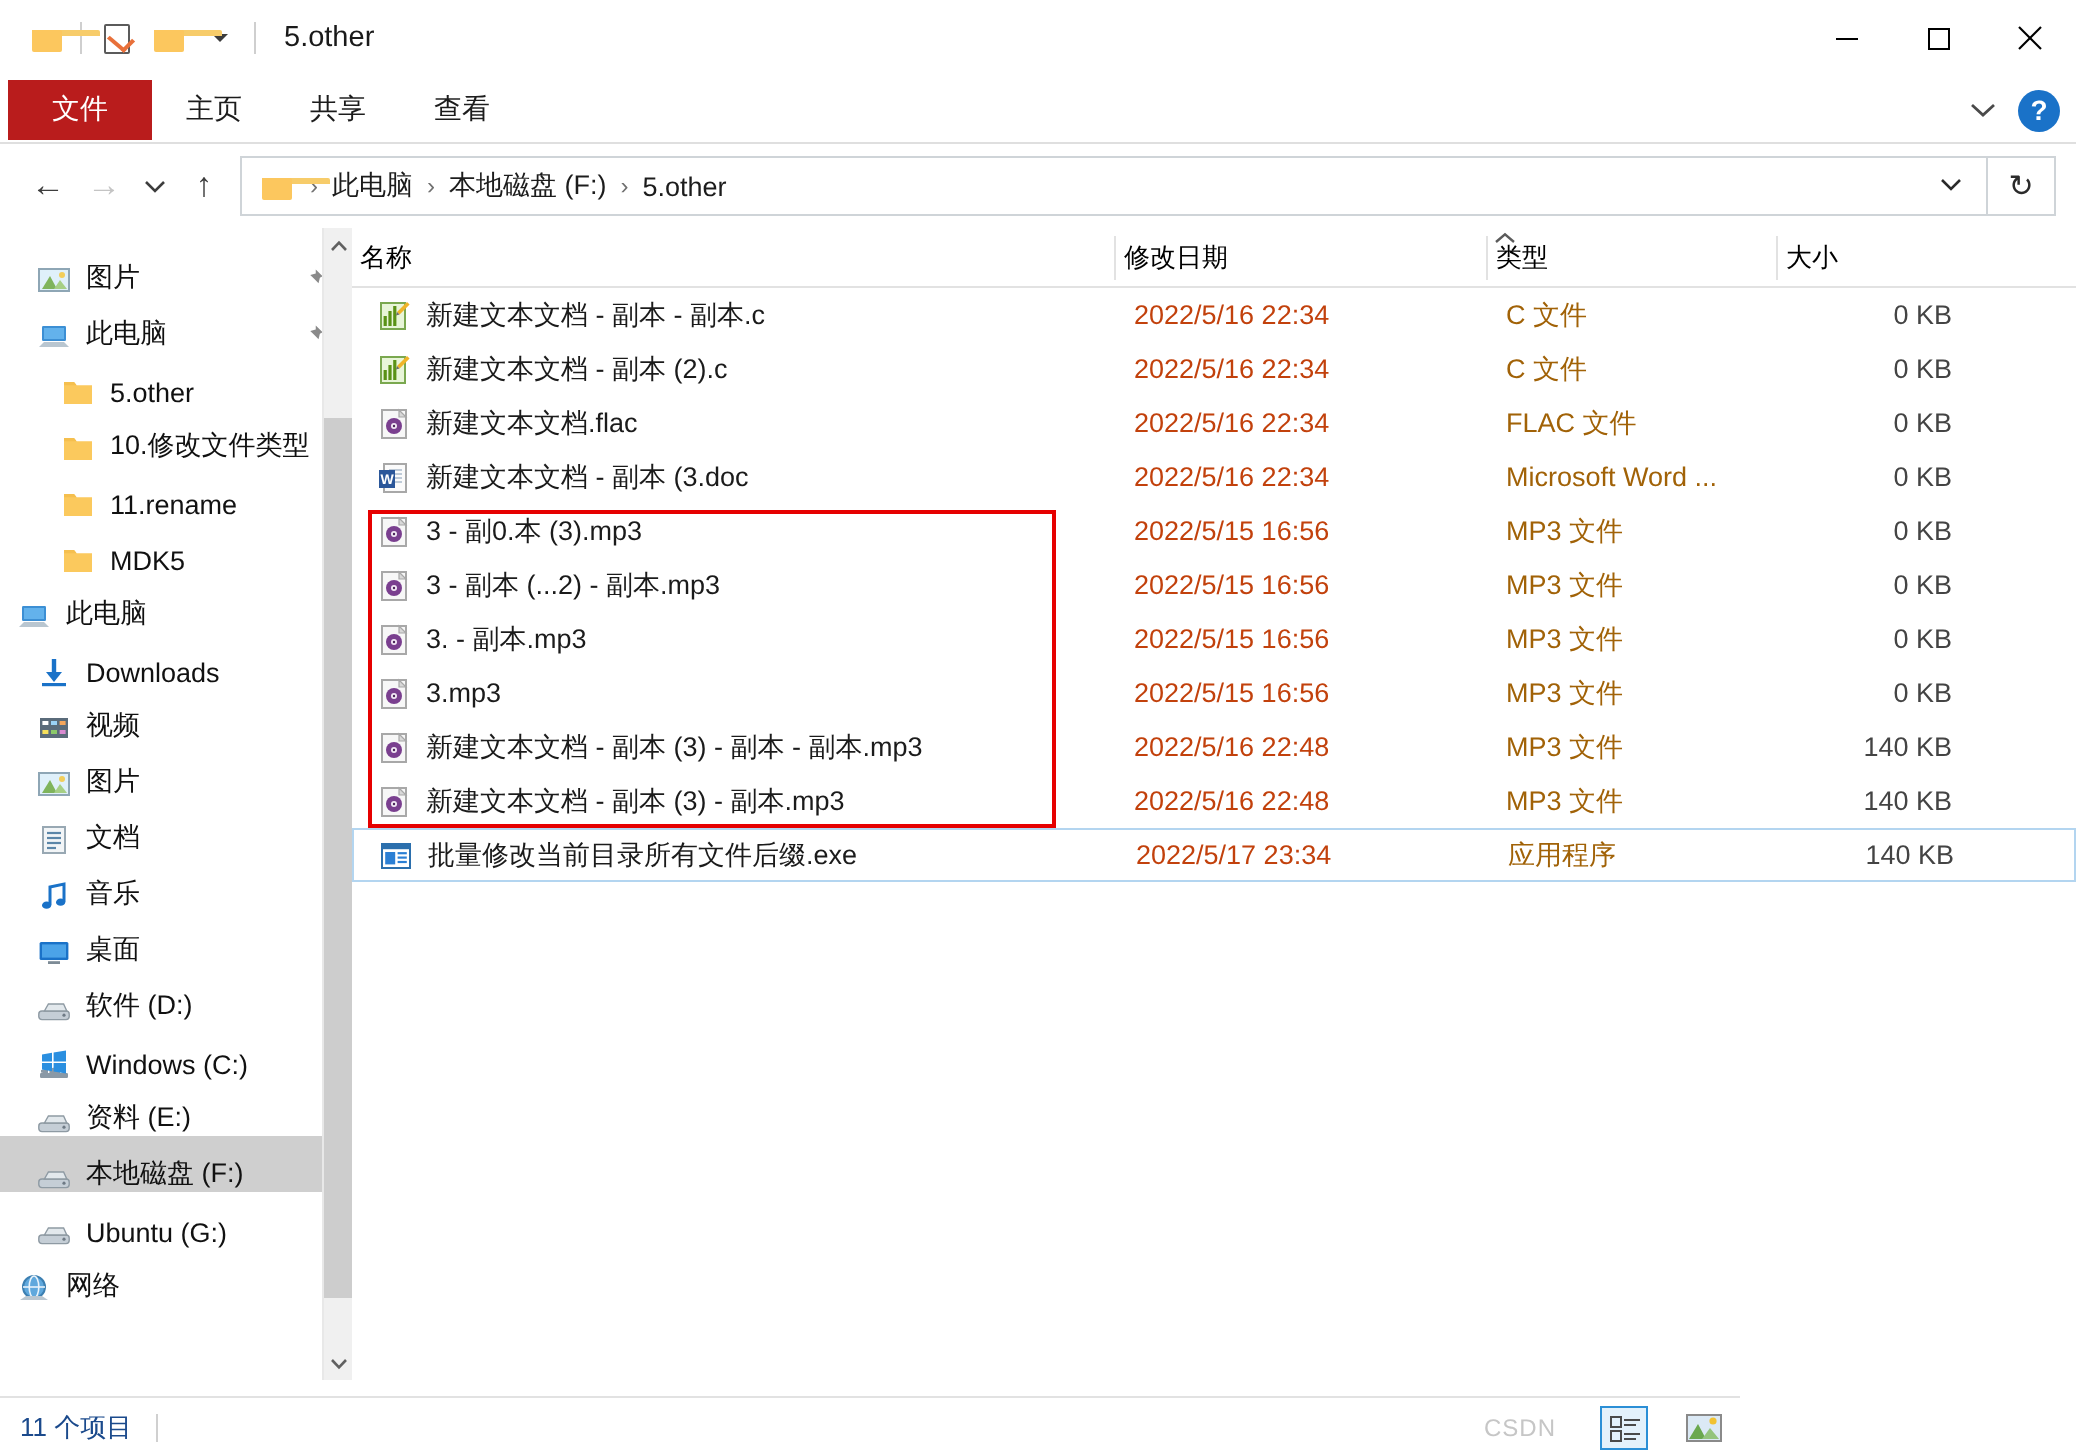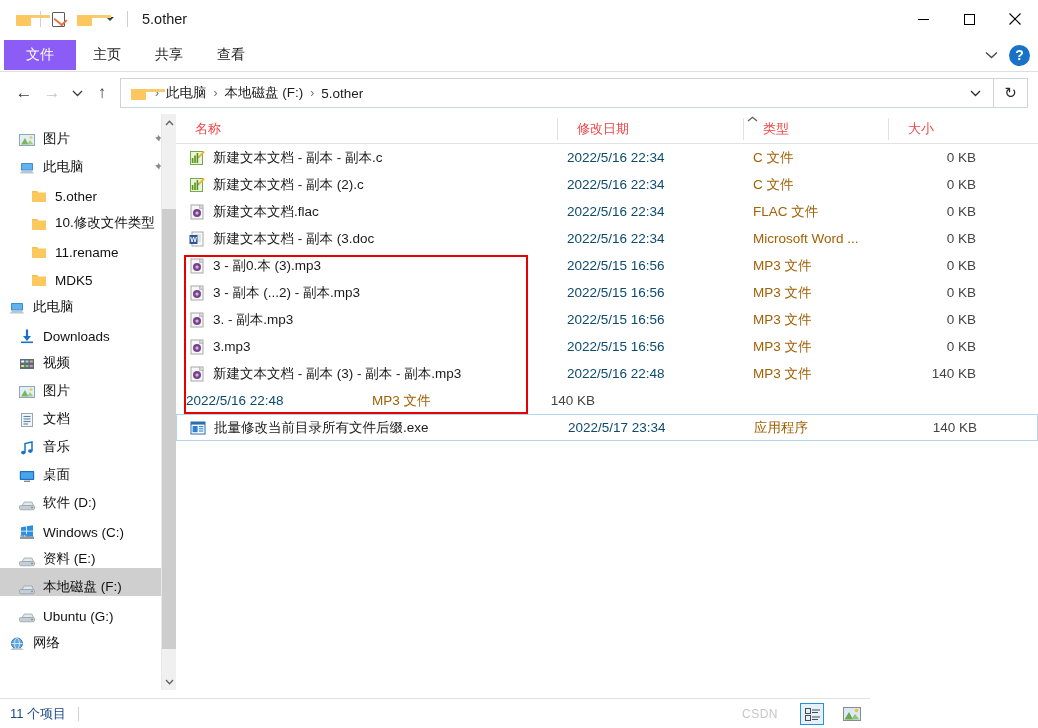--- a/index.html
+++ b/index.html
@@ -61,21 +61,21 @@
   
   .ribbon {
     height: 34px; background: #ffffff; display: flex; align-items: stretch;
     position: relative; border-bottom: 1px solid #dfdfdf;
   }
   .tab {
     display: flex; align-items: center; justify-content: center;
     font-size: 14px; color: #1c1c1c; padding: 0 17px; height: 30px; margin-top: 2px;
   }
   .tab.file {
-    background: #8b5cf6; color: #ffffff; height: 30px; padding: 0 22px; margin-left: 4px;
+    background: #b91c1c; color: #ffffff; height: 30px; padding: 0 22px; margin-left: 4px;
   }
   .ribbon-right { position: absolute; right: 8px; top: 0; height: 34px; display: flex; align-items: center; gap: 10px; }
   .help-btn {
     width: 21px; height: 21px; border-radius: 50%; background: #1a72c8; color: #fff;
     font-size: 14px; font-weight: bold; display: flex; align-items: center; justify-content: center;
   }
 
   
   .addrbar {
     height: 42px; display: flex; align-items: center; padding: 0 10px; gap: 0px;
@@ -144,39 +144,39 @@
   .sb-arrow.dn { bottom: 0; }
   .sb-thumb { position:absolute; left:0; width: 15px; background: #cdcdcd; }
 
   
   .filepane { flex: 1; position: relative; background: #fff; }
   .col-head {
     display: flex; height: 30px; align-items: center; border-bottom: 1px solid #e2e2e2;
     position: relative;
   }
   .col {
-    font-size: 13px; color: #ef4444; padding-left: 19px; height: 22px;
+    font-size: 13px; color: #000000; padding-left: 4px; height: 22px;
     display: flex; align-items: center; position: relative;
   }
   .col + .col { border-left: 1px solid #e2e2e2; }
   .c-name { width: 381px; }
   .c-date { width: 186px; }
   .c-type { width: 145px; }
   .c-size { width: 96px; }
   .sort-caret {
     position: absolute; left: 918px; top: 1px; font-size: 9px; color: #5b5b5b;
   }
 
   .row {
     display: flex; align-items: center; height: 27px; font-size: 13.5px; color: #1b1b1b;
     position: relative;
   }
   .row.selected-soft { border: 1px solid #b3d5f0; background: #fff; }
   .cell-name { width: 381px; display: flex; align-items: center; padding-left: 13px; white-space: nowrap; }
-  .cell-date { width: 186px; padding-left: 10px; color: #0c4a6e; }
+  .cell-date { width: 186px; padding-left: 10px; color: #c2410c; }
   .cell-type { width: 145px; padding-left: 10px; color: #a16207; }
   .cell-size { width: 96px; padding-right: 8px; text-align: right; color: #444; }
 
   .fico { width: 16px; height: 16px; margin-right: 8px; flex-shrink: 0; position: relative; }
 
   
   .redbox {
     position: absolute; border: 2.5px solid #e60000; pointer-events: none;
   }
 
@@ -663,20 +663,30 @@
                   <circle cx="8" cy="9" r="1.5" fill="#f2e8f5"></circle>
                   <circle cx="8" cy="9" r="0.6" fill="#4a2459"></circle>
                 </svg></span>
               <span>新建文本文档 - 副本 (3) - 副本 - 副本.mp3</span>
             </div>
             <div class="cell-date">2022/5/16 22:48</div>
             <div class="cell-type">MP3 文件</div>
             <div class="cell-size">140 KB</div>
           </div>
           <div class="row">
+            <div class="cell-name">
+              <span class="fico"><svg width="16" height="16" viewBox="0 0 16 16">
+                  <rect x="2" y="1" width="12" height="14" fill="#f7f7f7" stroke="#a8a8a8"></rect>
+                  <polygon points="10.5,1 14,4.5 10.5,4.5" fill="#d8d8d8" stroke="#a8a8a8" stroke-width="0.6"></polygon>
+                  <circle cx="8" cy="9" r="4" fill="#7a3f8f"></circle>
+                  <circle cx="8" cy="9" r="1.5" fill="#f2e8f5"></circle>
+                  <circle cx="8" cy="9" r="0.6" fill="#4a2459"></circle>
+                </svg></span>
+              <span>新建文本文档 - 副本 (3) - 副本.mp3</span>
+            </div>
             <div class="cell-date">2022/5/16 22:48</div>
             <div class="cell-type">MP3 文件</div>
             <div class="cell-size">140 KB</div>
           </div>
           <div class="row selected-soft">
             <div class="cell-name">
               <span class="fico"><svg width="16" height="16" viewBox="0 0 16 16">
                   <rect x="1" y="2" width="14" height="12" fill="#ffffff" stroke="#2b6fad"></rect>
                   <rect x="1" y="2" width="14" height="2.6" fill="#2b6fad"></rect>
                   <rect x="2.6" y="6" width="5" height="6.2" fill="#2b7fd4"></rect>

